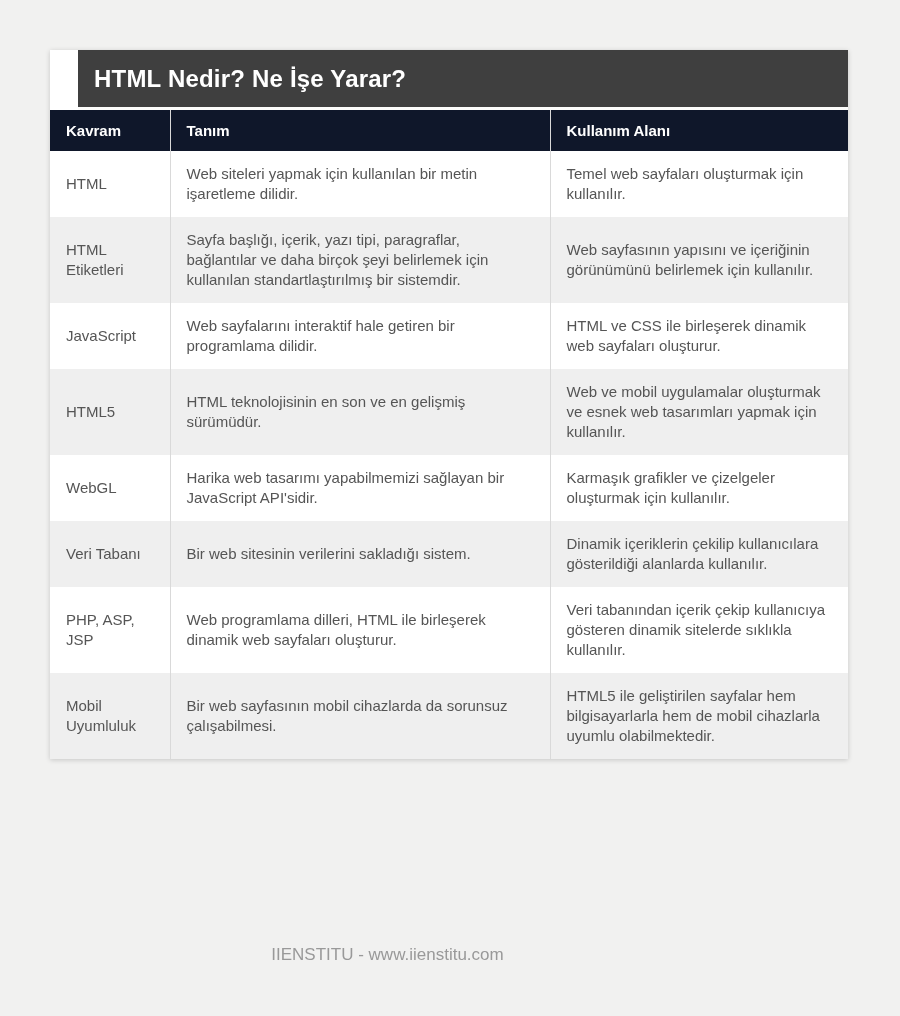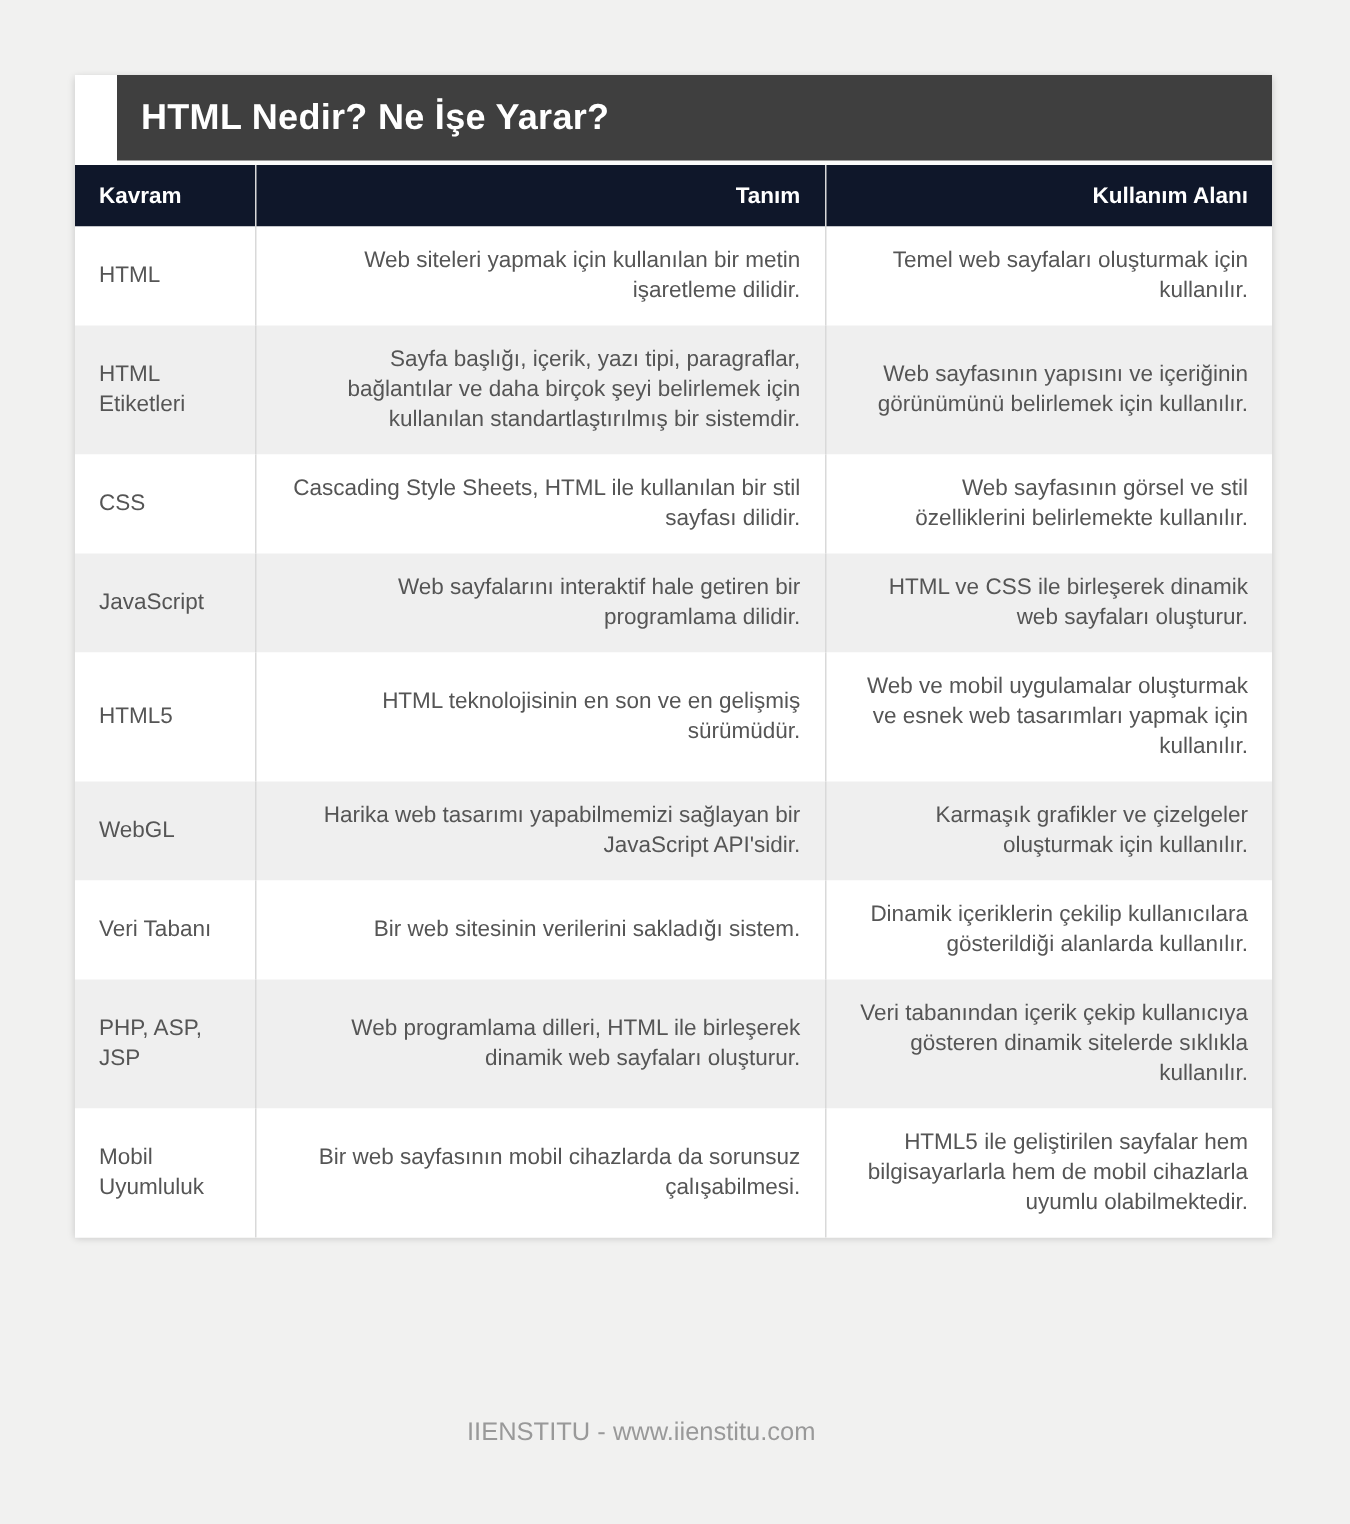--- a/index.html
+++ b/index.html
@@ -55,34 +55,32 @@
     color: #555555;
     line-height: 20px;
     padding: 13px 16px;
     vertical-align: middle;
     text-align: left;
     word-wrap: break-word;
   }
   .info-table th + th,
   .info-table td + td {
     border-left: 1px solid #d9d9d9;
-    text-align: right;
   }
   .info-table tbody tr:nth-child(odd)  { background: #ffffff; }
   .info-table tbody tr:nth-child(even) { background: #efefef; }
   .footer {
     position: absolute;
     left: 0;
     top: 943px;
     width: 775px;
     text-align: center;
     color: #999999;
     font-size: 17px;
     line-height: 24px;
-    padding-left: 40px;
   }
 </style>
 </head>
 <body>
 
 <div class="card">
   <div class="card-title">HTML Nedir? Ne İşe Yarar?</div>
   <table class="info-table">
     <colgroup>
       <col class="col-kavram">
@@ -99,25 +97,20 @@
     <tbody>
       <tr>
         <td>HTML</td>
         <td>Web siteleri yapmak için kullanılan bir metin işaretleme dilidir.</td>
         <td>Temel web sayfaları oluşturmak için kullanılır.</td>
       </tr>
       <tr>
         <td>HTML Etiketleri</td>
         <td>Sayfa başlığı, içerik, yazı tipi, paragraflar, bağlantılar ve daha birçok şeyi belirlemek için kullanılan standartlaştırılmış bir sistemdir.</td>
         <td>Web sayfasının yapısını ve içeriğinin görünümünü belirlemek için kullanılır.</td>
-      </tr>
-      <tr>
-        <td>CSS</td>
-        <td>Cascading Style Sheets, HTML ile kullanılan bir stil sayfası dilidir.</td>
-        <td>Web sayfasının görsel ve stil özelliklerini belirlemekte kullanılır.</td>
       </tr>
       <tr>
         <td>JavaScript</td>
         <td>Web sayfalarını interaktif hale getiren bir programlama dilidir.</td>
         <td>HTML ve CSS ile birleşerek dinamik web sayfaları oluşturur.</td>
       </tr>
       <tr>
         <td>HTML5</td>
         <td>HTML teknolojisinin en son ve en gelişmiş sürümüdür.</td>
         <td>Web ve mobil uygulamalar oluşturmak ve esnek web tasarımları yapmak için kullanılır.</td>

